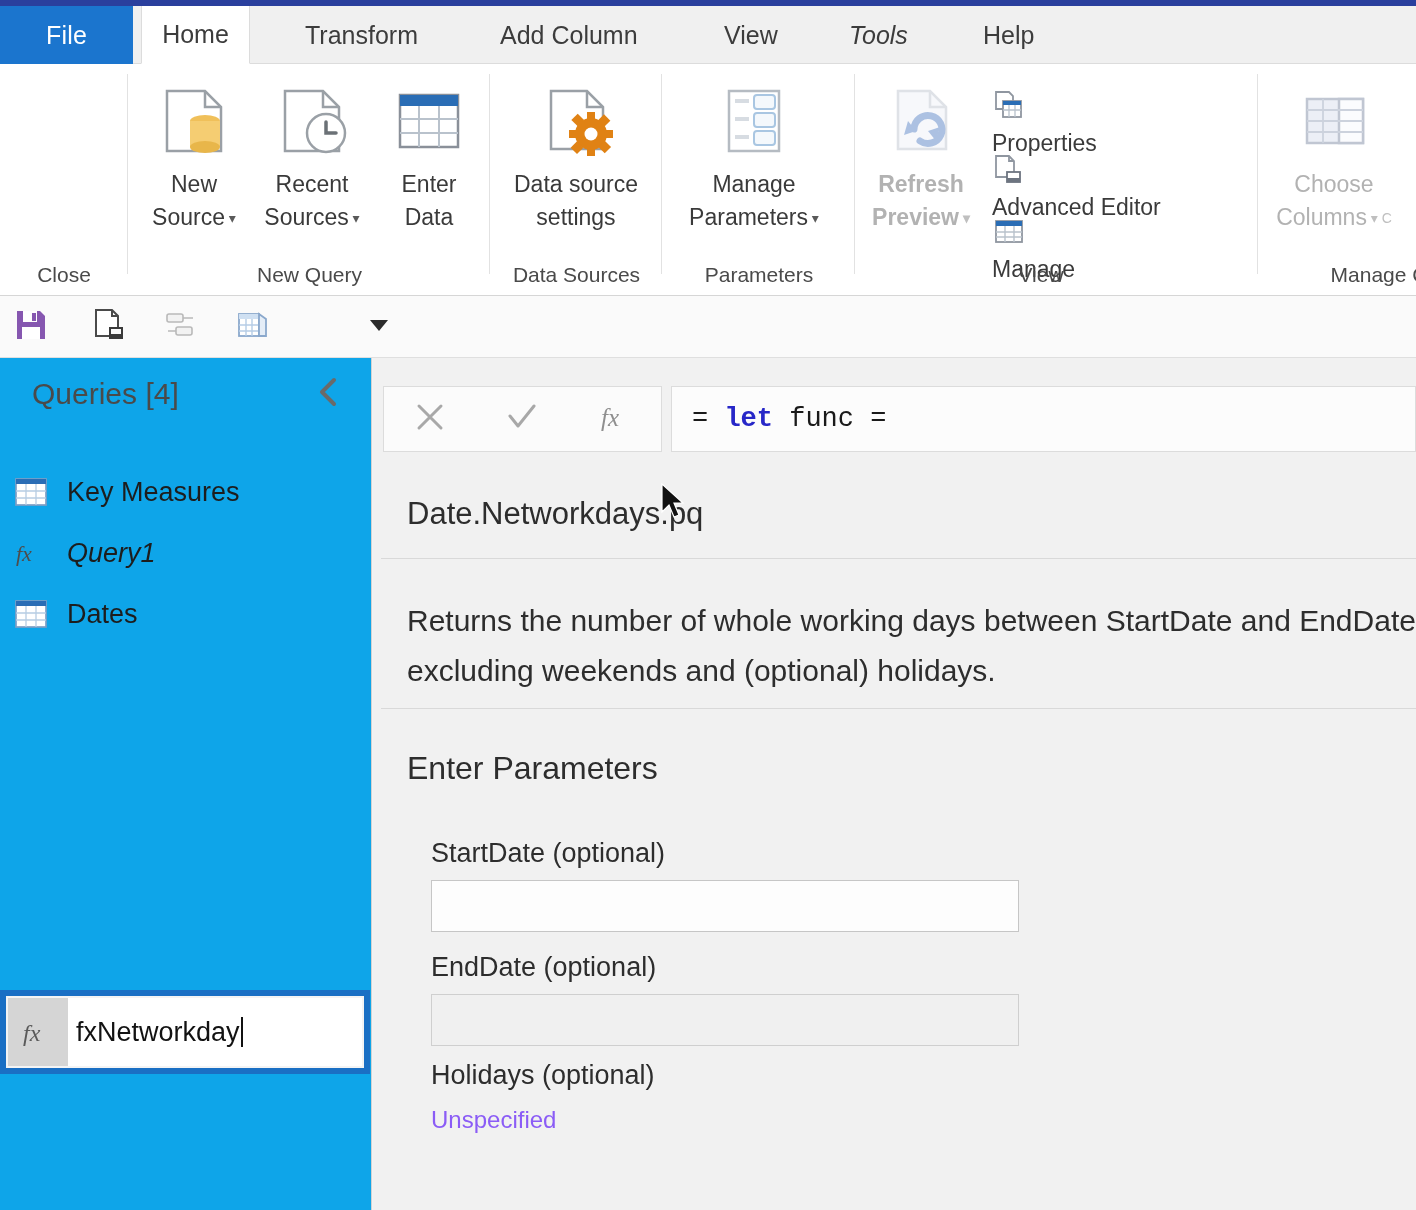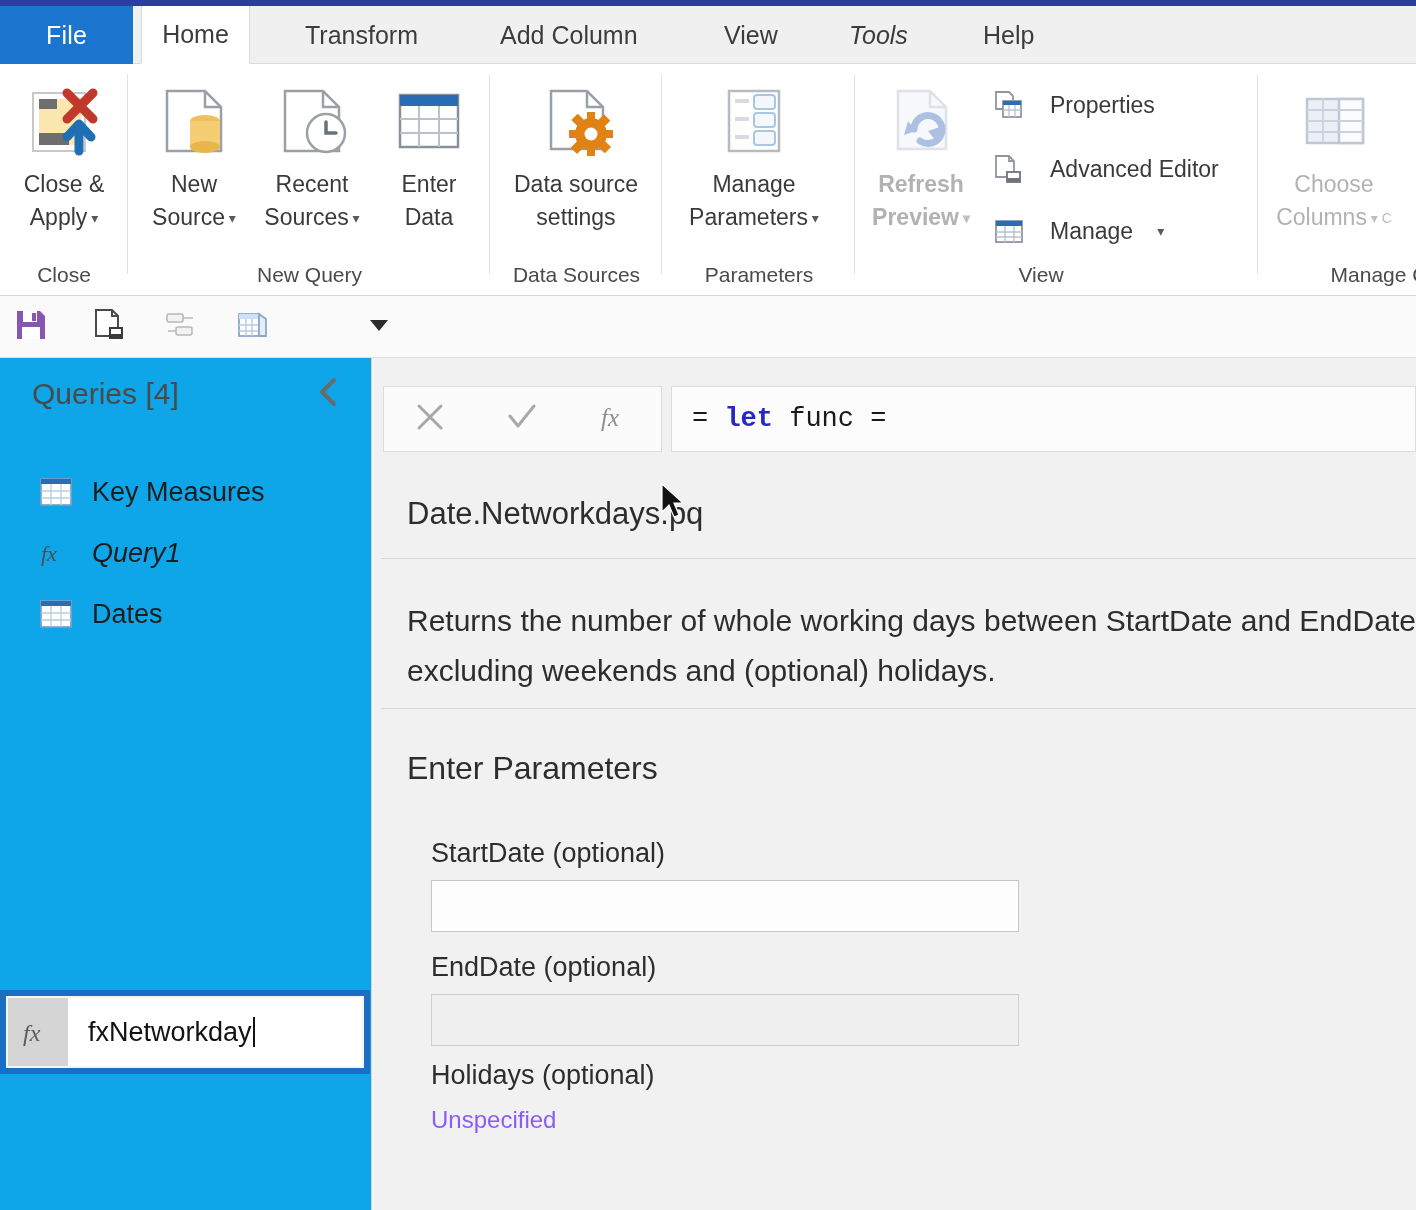--- a/index.html
+++ b/index.html
@@ -68,22 +68,22 @@
   .bigbtn .ic { height: 96px; display: flex; align-items: center; justify-content: center; }
   .bigbtn .lbl {
     font-size: 23px; color: #3a3a3a; line-height: 1.42; text-align: center;
     white-space: pre-line;
   }
   .bigbtn.dim .lbl { color: #b2b2b2; }
   .caret { font-size: 14px; color: #5a5a5a; vertical-align: middle; }
   .caret.dim { color: #bfbfbf; }
 
   .smallbtn {
-    position: absolute; display: flex; align-items: center; gap: 24px;
-    font-size: 23px; color: #3a3a3a; white-space: nowrap;
+    position: absolute; display: flex; align-items: flex-start; gap: 8px;
+    font-size: 23px; color: #3a3a3a; white-space: nowrap; flex-direction: column;
   }
   .smallbtn .sic { width: 34px; height: 34px; display:flex; align-items:center; justify-content:center; }
 
   
   .qab {
     position: absolute; left: 0; top: 296px; width: 1416px; height: 62px;
     background: #fafafa; border-bottom: 1px solid #dfdfdf;
     display: flex; align-items: center;
   }
   .qab-item { width: 54px; height: 54px; display: flex; align-items: center; justify-content: center; }
@@ -97,39 +97,39 @@
     position: absolute; left: 0; top: 0; width: 372px; height: 72px;
     display: flex; align-items: center; padding: 0 22px 0 32px;
   }
   .qpane-title { font-size: 30px; color: #4a4a4a; flex: 1; }
   .collapse-btn {
     width: 44px; height: 44px; display: flex; align-items: center; justify-content: center;
     color: #6a6a6a;
   }
   .qitem {
     position: absolute; left: 0; width: 372px; height: 56px;
-    display: flex; align-items: center; padding-left: 36px; gap: 16px;
+    display: flex; align-items: center; padding-left: 11px; gap: 16px;
     font-size: 27px; color: #1d1d1d;
   }
   .qitem .qic { width: 40px; height: 40px; display:flex; align-items:center; justify-content:center; }
   .qitem.italic { font-style: italic; }
 
   
   .rename-wrap {
     position: absolute; left: 0; top: 632px; width: 370px; height: 84px;
     border: 6px solid #1a6fc4; background: #f4f4f4;
     padding: 2px;
   }
   .rename-inner { display: flex; align-items: stretch; height: 100%; background:#ececec; }
   .rename-ic {
     width: 60px; background: #d5d5d5; display: flex; align-items: center; justify-content: center;
   }
   .rename-field {
     flex: 1; background: #ffffff; display: flex; align-items: center;
-    padding-left: 20px; font-size: 27px; color: #121212;
+    padding-left: 8px; font-size: 27px; color: #121212;
   }
   .tcaret {
     display: inline-block; width: 2px; height: 30px; background: #111;
     margin-left: 1px;
   }
 
   
   .content {
     position: absolute; left: 373px; top: 358px; width: 1043px; height: 852px;
     background: #f1f1f1;
@@ -211,34 +211,20 @@
     </div>
     <div class="tab" style="left:961px;">
       <span>Help</span>
     </div>
   </div>
 
   <div class="ribbon">
 
     <div class="rgroup" style="left:0;width:128px;">
       <div class="sep"></div>
-      <div class="bigbtn" style="left:-1px;">
-        <div class="ic">
-          <svg width="86" height="86" viewBox="0 0 86 86">
-            <rect x="12" y="16" width="52" height="58" fill="#ffffff" stroke="#c8c8c8" stroke-width="2"></rect>
-            <rect x="18" y="22" width="42" height="46" fill="#fbe6b0"></rect>
-            <rect x="18" y="22" width="18" height="10" fill="#6e6e6e"></rect>
-            <rect x="18" y="56" width="30" height="12" fill="#6e6e6e"></rect>
-            <path d="M46 16 L72 42 M72 16 L46 42" stroke="#c0392b" stroke-width="9" stroke-linecap="round"></path>
-            <path d="M58 74 L58 50 M46 60 L58 47 L70 60" stroke="#1f6fb5" stroke-width="9" fill="none" stroke-linecap="round" stroke-linejoin="round"></path>
-          </svg>
-        </div>
-        <div class="lbl"><span>Close &amp;
-Apply</span><span class="caret"> ▾</span></div>
-      </div>
       <div class="gtitle">Close</div>
     </div>
 
     <div class="rgroup" style="left:129px;width:361px;">
       <div class="sep"></div>
       <div class="bigbtn" style="left:0px;">
         <div class="ic">
           <svg width="86" height="86" viewBox="0 0 86 86">
             <path d="M16 14 H54 L70 30 V74 H16 Z" fill="#ffffff" stroke="#9aa0a6" stroke-width="2.5"></path>
             <path d="M54 14 V30 H70" fill="none" stroke="#9aa0a6" stroke-width="2.5"></path>

